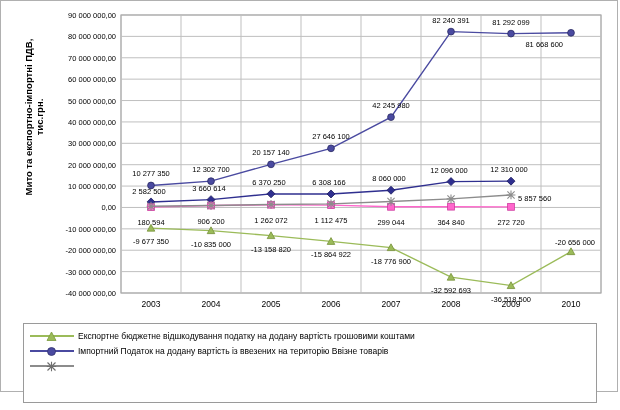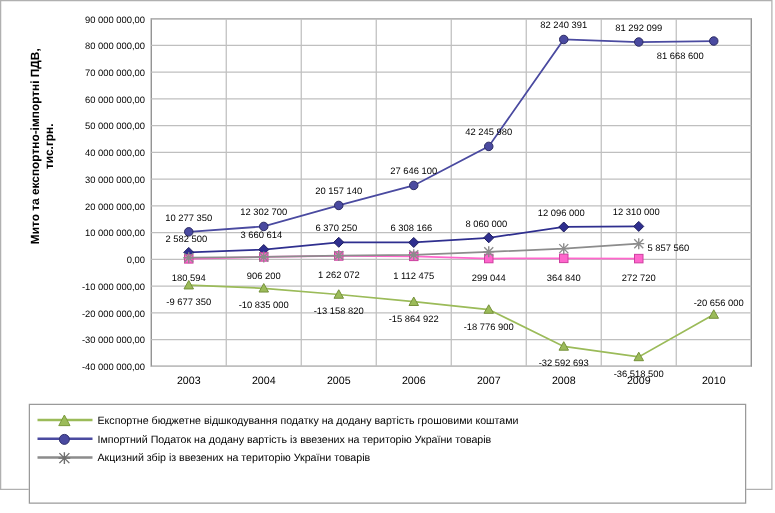--- a/index.html
+++ b/index.html
@@ -218,26 +218,25 @@
       </span>
       <span class="legend-text">Експортне бюджетне відшкодування податку на додану вартість грошовими коштами</span>
     </div>
     <div class="legend-row">
       <span class="legend-key">
         <span class="lk-line" style="background:#4A4AA0"></span>
         <svg class="lk-mark" viewBox="0 0 11 11">
             <circle cx="5.5" cy="5.5" r="4" fill="#4A4AA0" stroke="#33336e" stroke-width="0.8"></circle>
           </svg>
       </span>
-      <span class="legend-text">Імпортний Податок на додану вартість із ввезених на територію України товарів</span>
+      <span class="legend-text">Імпортний Податок на додану вартість із ввезених на територію Ввізне товарів</span>
     </div>
     <div class="legend-row">
       <span class="legend-key">
         <span class="lk-line" style="background:#8C8C8C"></span>
         <svg class="lk-mark" viewBox="0 0 11 11">
           <path d="M1.5,1.5 L9.5,9.5 M9.5,1.5 L1.5,9.5 M5.5,0.8 L5.5,10.2 M0.8,5.5 L10.2,5.5" stroke="#6e6e6e" stroke-width="1.1" fill="none"></path>
         </svg>
       </span>
-      <span class="legend-text">Акцизний збір із ввезених на територію України товарів</span>
     </div>
   </div>
 
 </div>
 
 </body></html>

